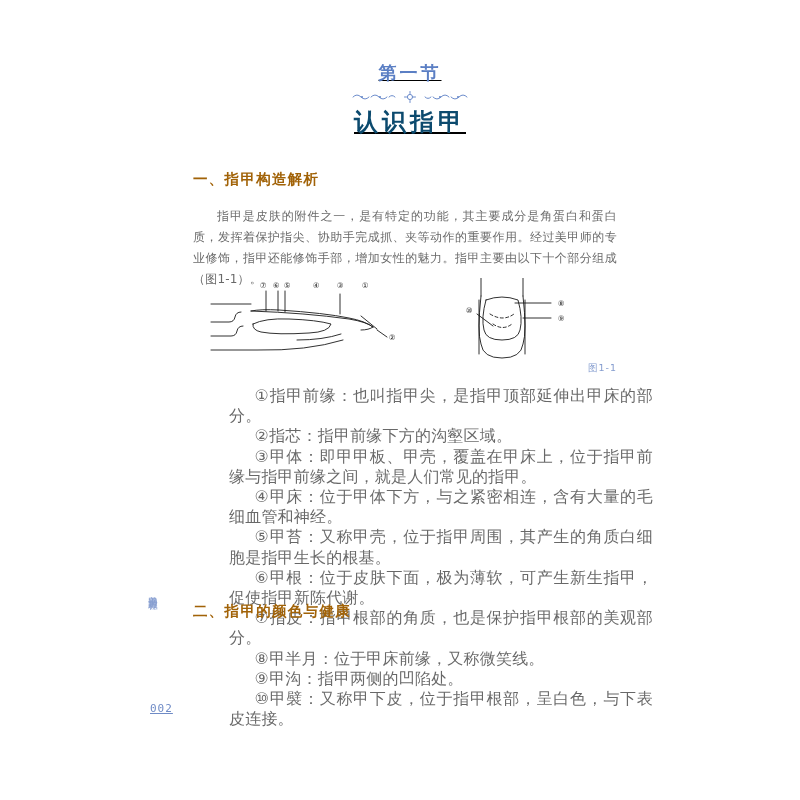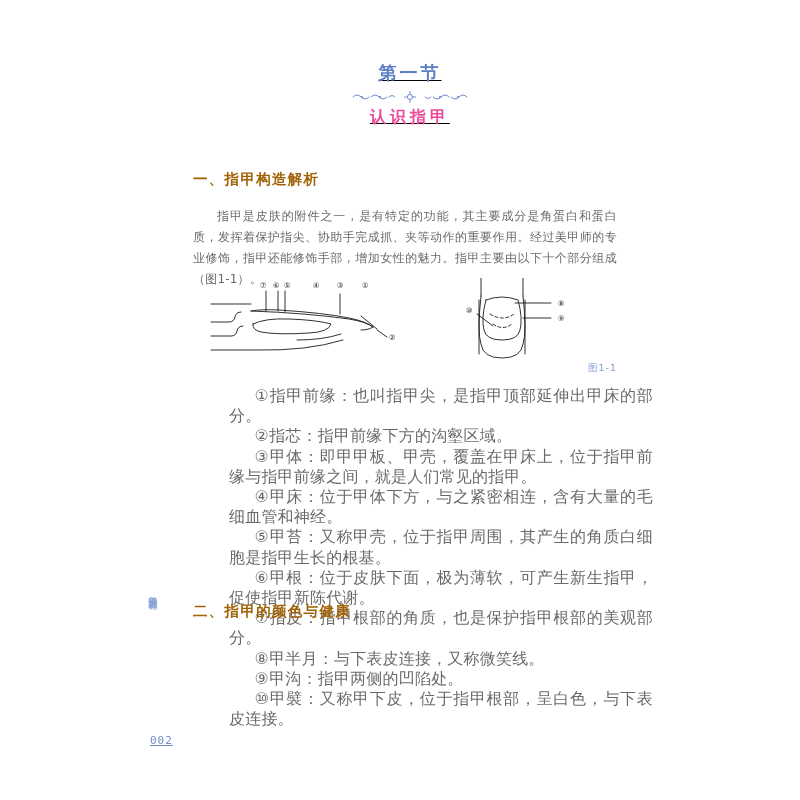--- a/index.html
+++ b/index.html
@@ -38,21 +38,21 @@
     line-height: 1.05;
     color: #7e97cd;
     letter-spacing: 1.2px;
     opacity: .92;
     white-space: nowrap;
     height: 118px;
   }
   .folio {
     position: absolute;
     left: 2px;
-    top: 146px;
+    top: 114px;
     font-size: 11px;
     color: #6f8bc6;
     letter-spacing: 1px;
     font-family: "DejaVu Sans Mono", "Liberation Mono", monospace;
     text-decoration: underline;
   }
 
   
   #chapter-header {
     position: absolute;
@@ -74,23 +74,23 @@
     height: 16px;
     color: #6b8bcb;
     font-size: 11px;
     letter-spacing: 1px;
     line-height: 16px;
     white-space: nowrap;
     overflow: hidden;
   }
   .ornament svg { display: inline-block; vertical-align: middle; }
   .sec-title {
-    font-size: 16px;
+    font-size: 24px;
     font-weight: bold;
-    color: #ec4899;
+    color: #0c4a6e;
     letter-spacing: 4px;
     line-height: 1.25;
   }
 
   
   .heading {
     position: absolute;
     left: 193px;
     font-size: 14.5px;
     font-weight: bold;
@@ -264,21 +264,21 @@
   </div>
 
   <div id="term-list">
     <span class="term-item">①指甲前缘：也叫指甲尖，是指甲顶部延伸出甲床的部分。</span>
     <span class="term-item">②指芯：指甲前缘下方的沟壑区域。</span>
     <span class="term-item">③甲体：即甲甲板、甲壳，覆盖在甲床上，位于指甲前缘与指甲前缘之间，就是人们常见的指甲。</span>
     <span class="term-item">④甲床：位于甲体下方，与之紧密相连，含有大量的毛细血管和神经。</span>
     <span class="term-item">⑤甲苔：又称甲壳，位于指甲周围，其产生的角质白细胞是指甲生长的根基。</span>
     <span class="term-item">⑥甲根：位于皮肤下面，极为薄软，可产生新生指甲，促使指甲新陈代谢。</span>
     <span class="term-item">⑦指皮：指甲根部的角质，也是保护指甲根部的美观部分。</span>
-    <span class="term-item">⑧甲半月：与下表皮连接，又称微笑线。</span>
+    <span class="term-item">⑧甲半月：位于甲床前缘，又称微笑线。</span>
     <span class="term-item">⑨甲沟：指甲两侧的凹陷处。</span>
     <span class="term-item">⑩甲襞：又称甲下皮，位于指甲根部，呈白色，与下表皮连接。</span>
   </div>
 
   <div class="heading" id="heading-2">二、指甲的颜色与健康</div>
 
 
 </div>
 
 </body></html>

